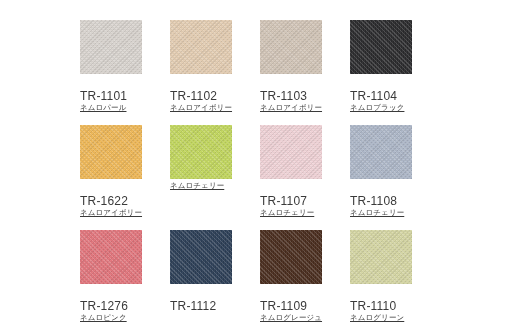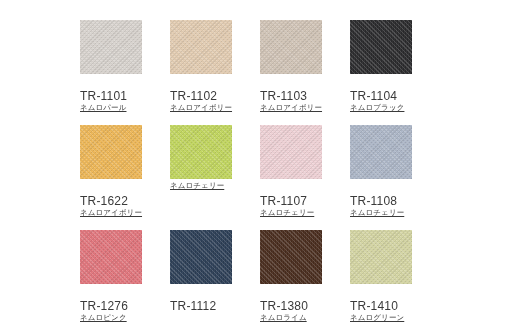--- a/index.html
+++ b/index.html
@@ -193,25 +193,25 @@
         <div class="tex-c"></div>
       </div>
       <div class="swatch-code">TR-1112</div>
     </div>
     <div class="swatch-cell">
       <div class="swatch-chip" style="background-color: rgb(74, 45, 30);">
         <div class="tex-a"></div>
         <div class="tex-b"></div>
         <div class="tex-c"></div>
       </div>
-      <div class="swatch-code">TR-1380</div>
-      <div class="swatch-name">ネムロライム</div>
+      <div class="swatch-code">TR-1109</div>
+      <div class="swatch-name">ネムログレージュ</div>
     </div>
     <div class="swatch-cell">
       <div class="swatch-chip" style="background-color: rgb(213, 214, 163);">
         <div class="tex-a"></div>
         <div class="tex-b"></div>
         <div class="tex-c"></div>
       </div>
-      <div class="swatch-code">TR-1410</div>
+      <div class="swatch-code">TR-1110</div>
       <div class="swatch-name">ネムログリーン</div>
     </div>
   </div>
 
 </body></html>

